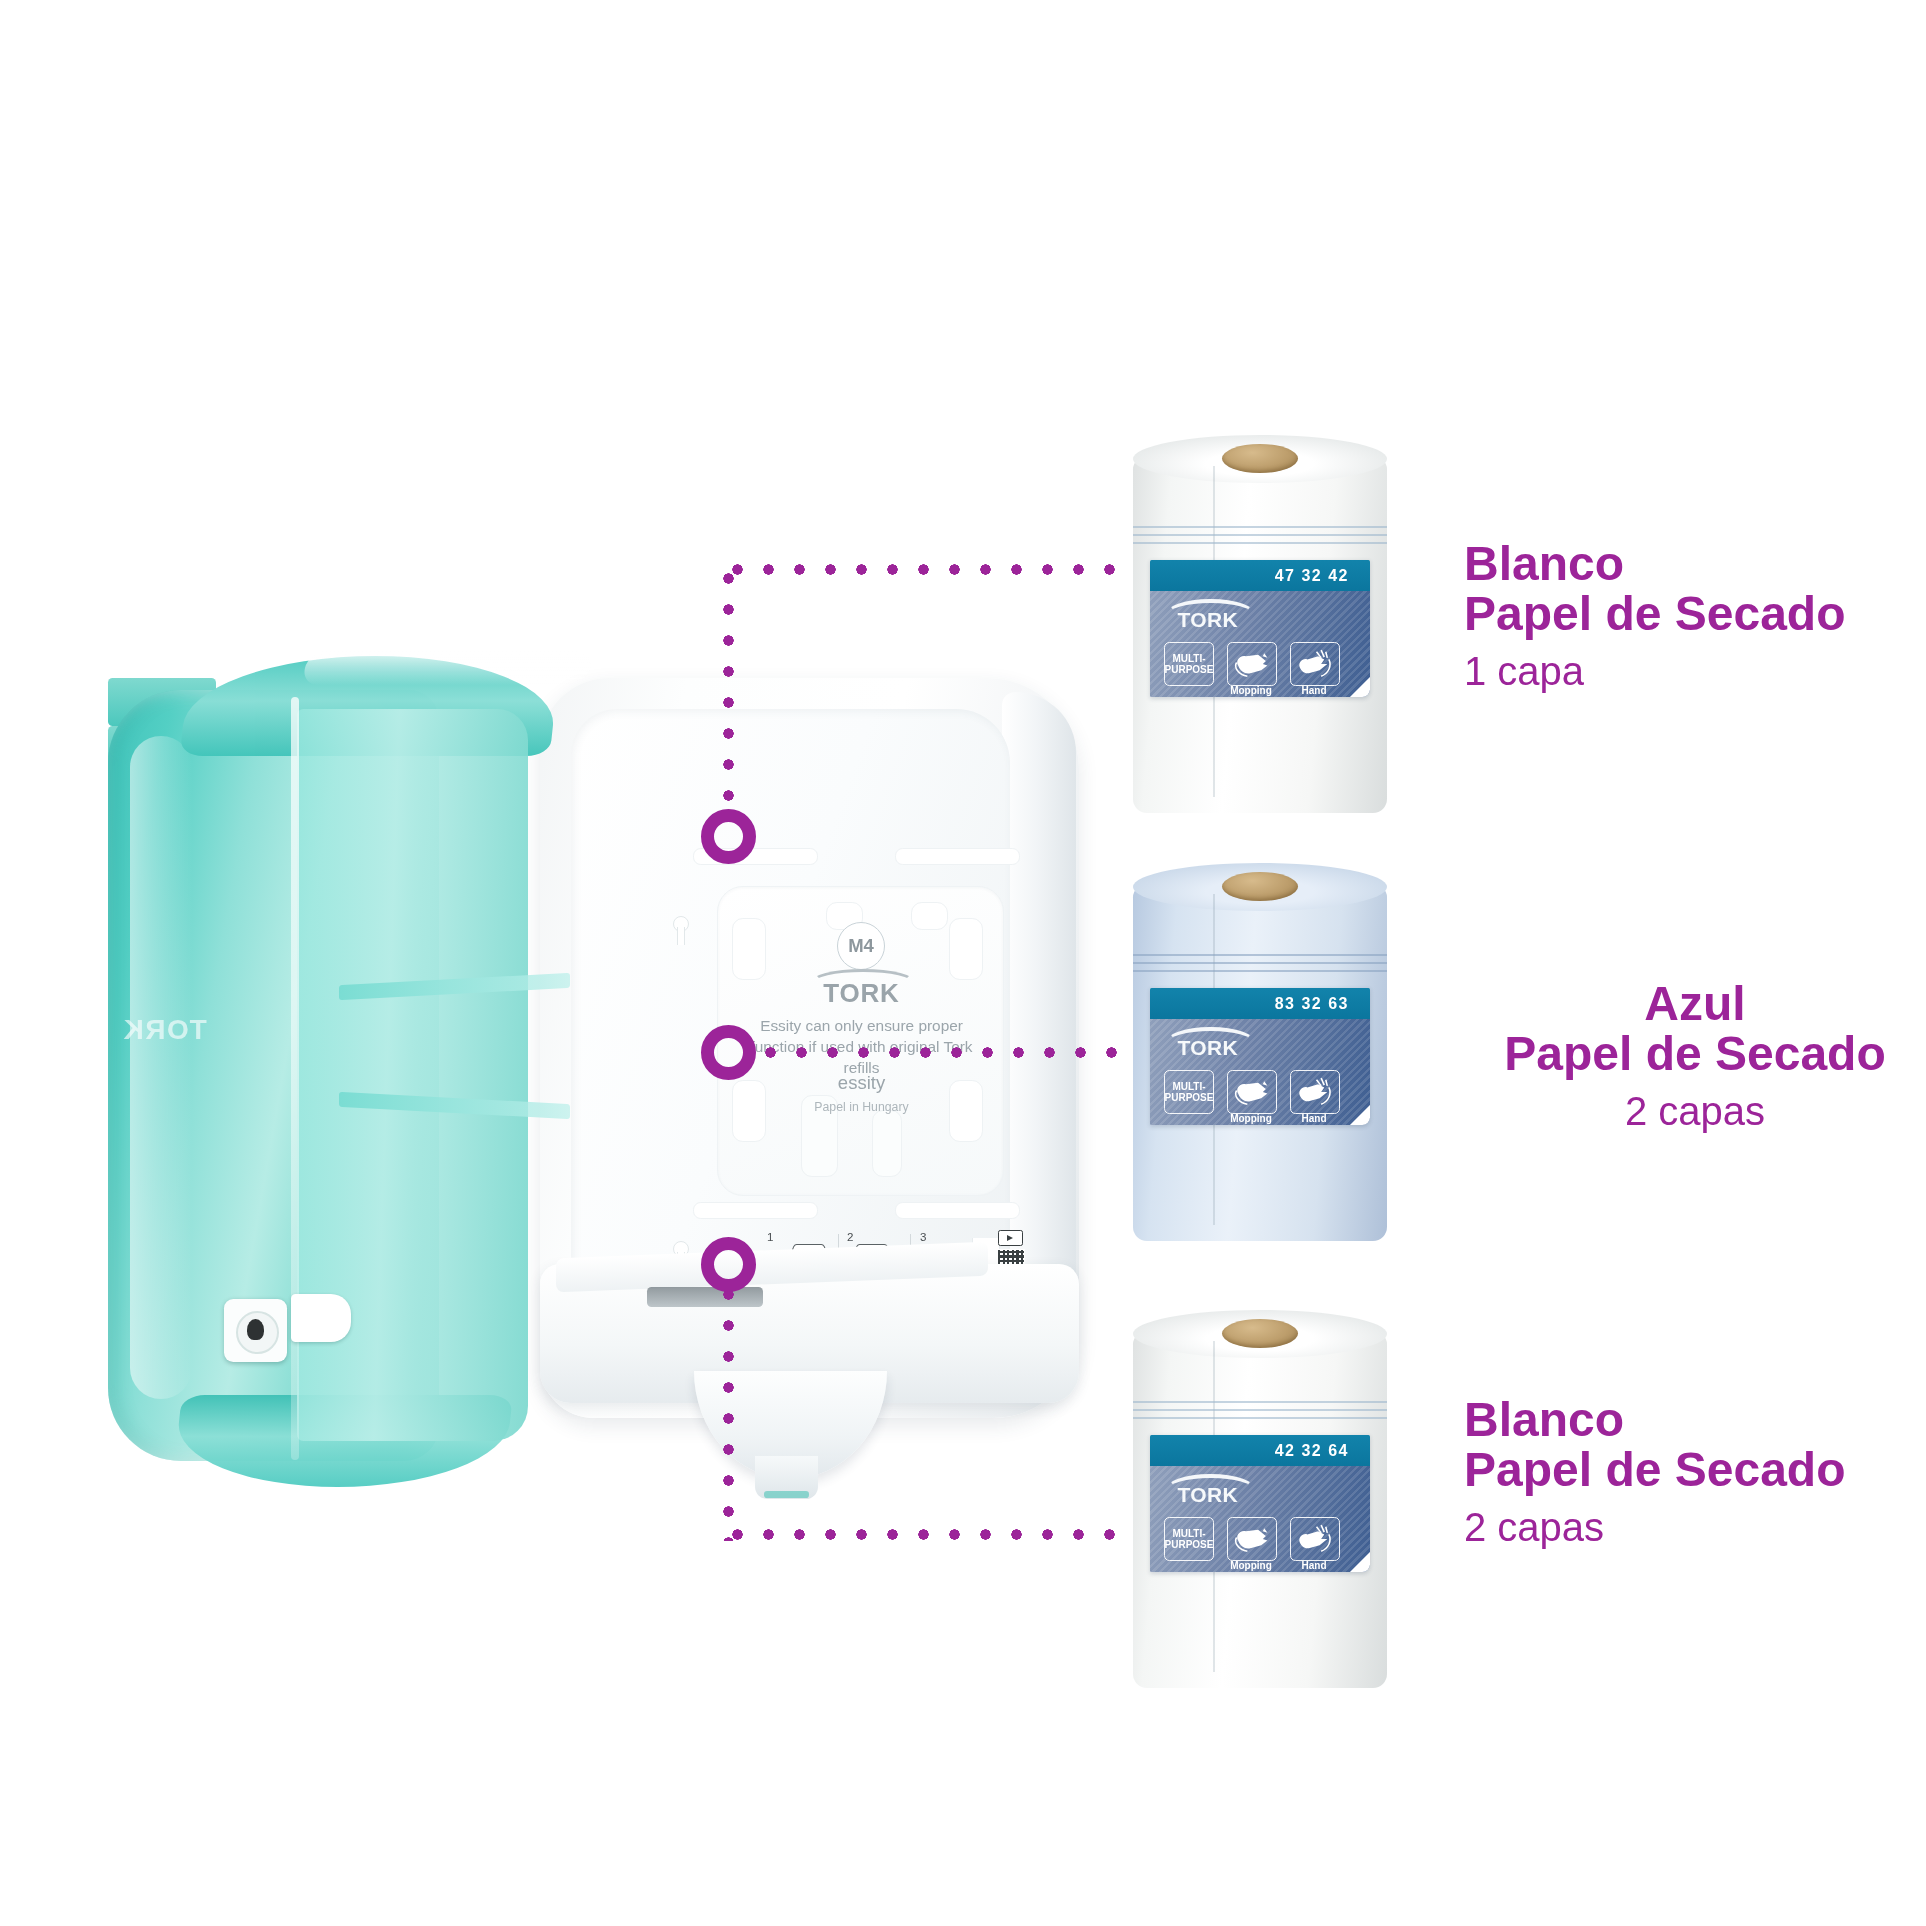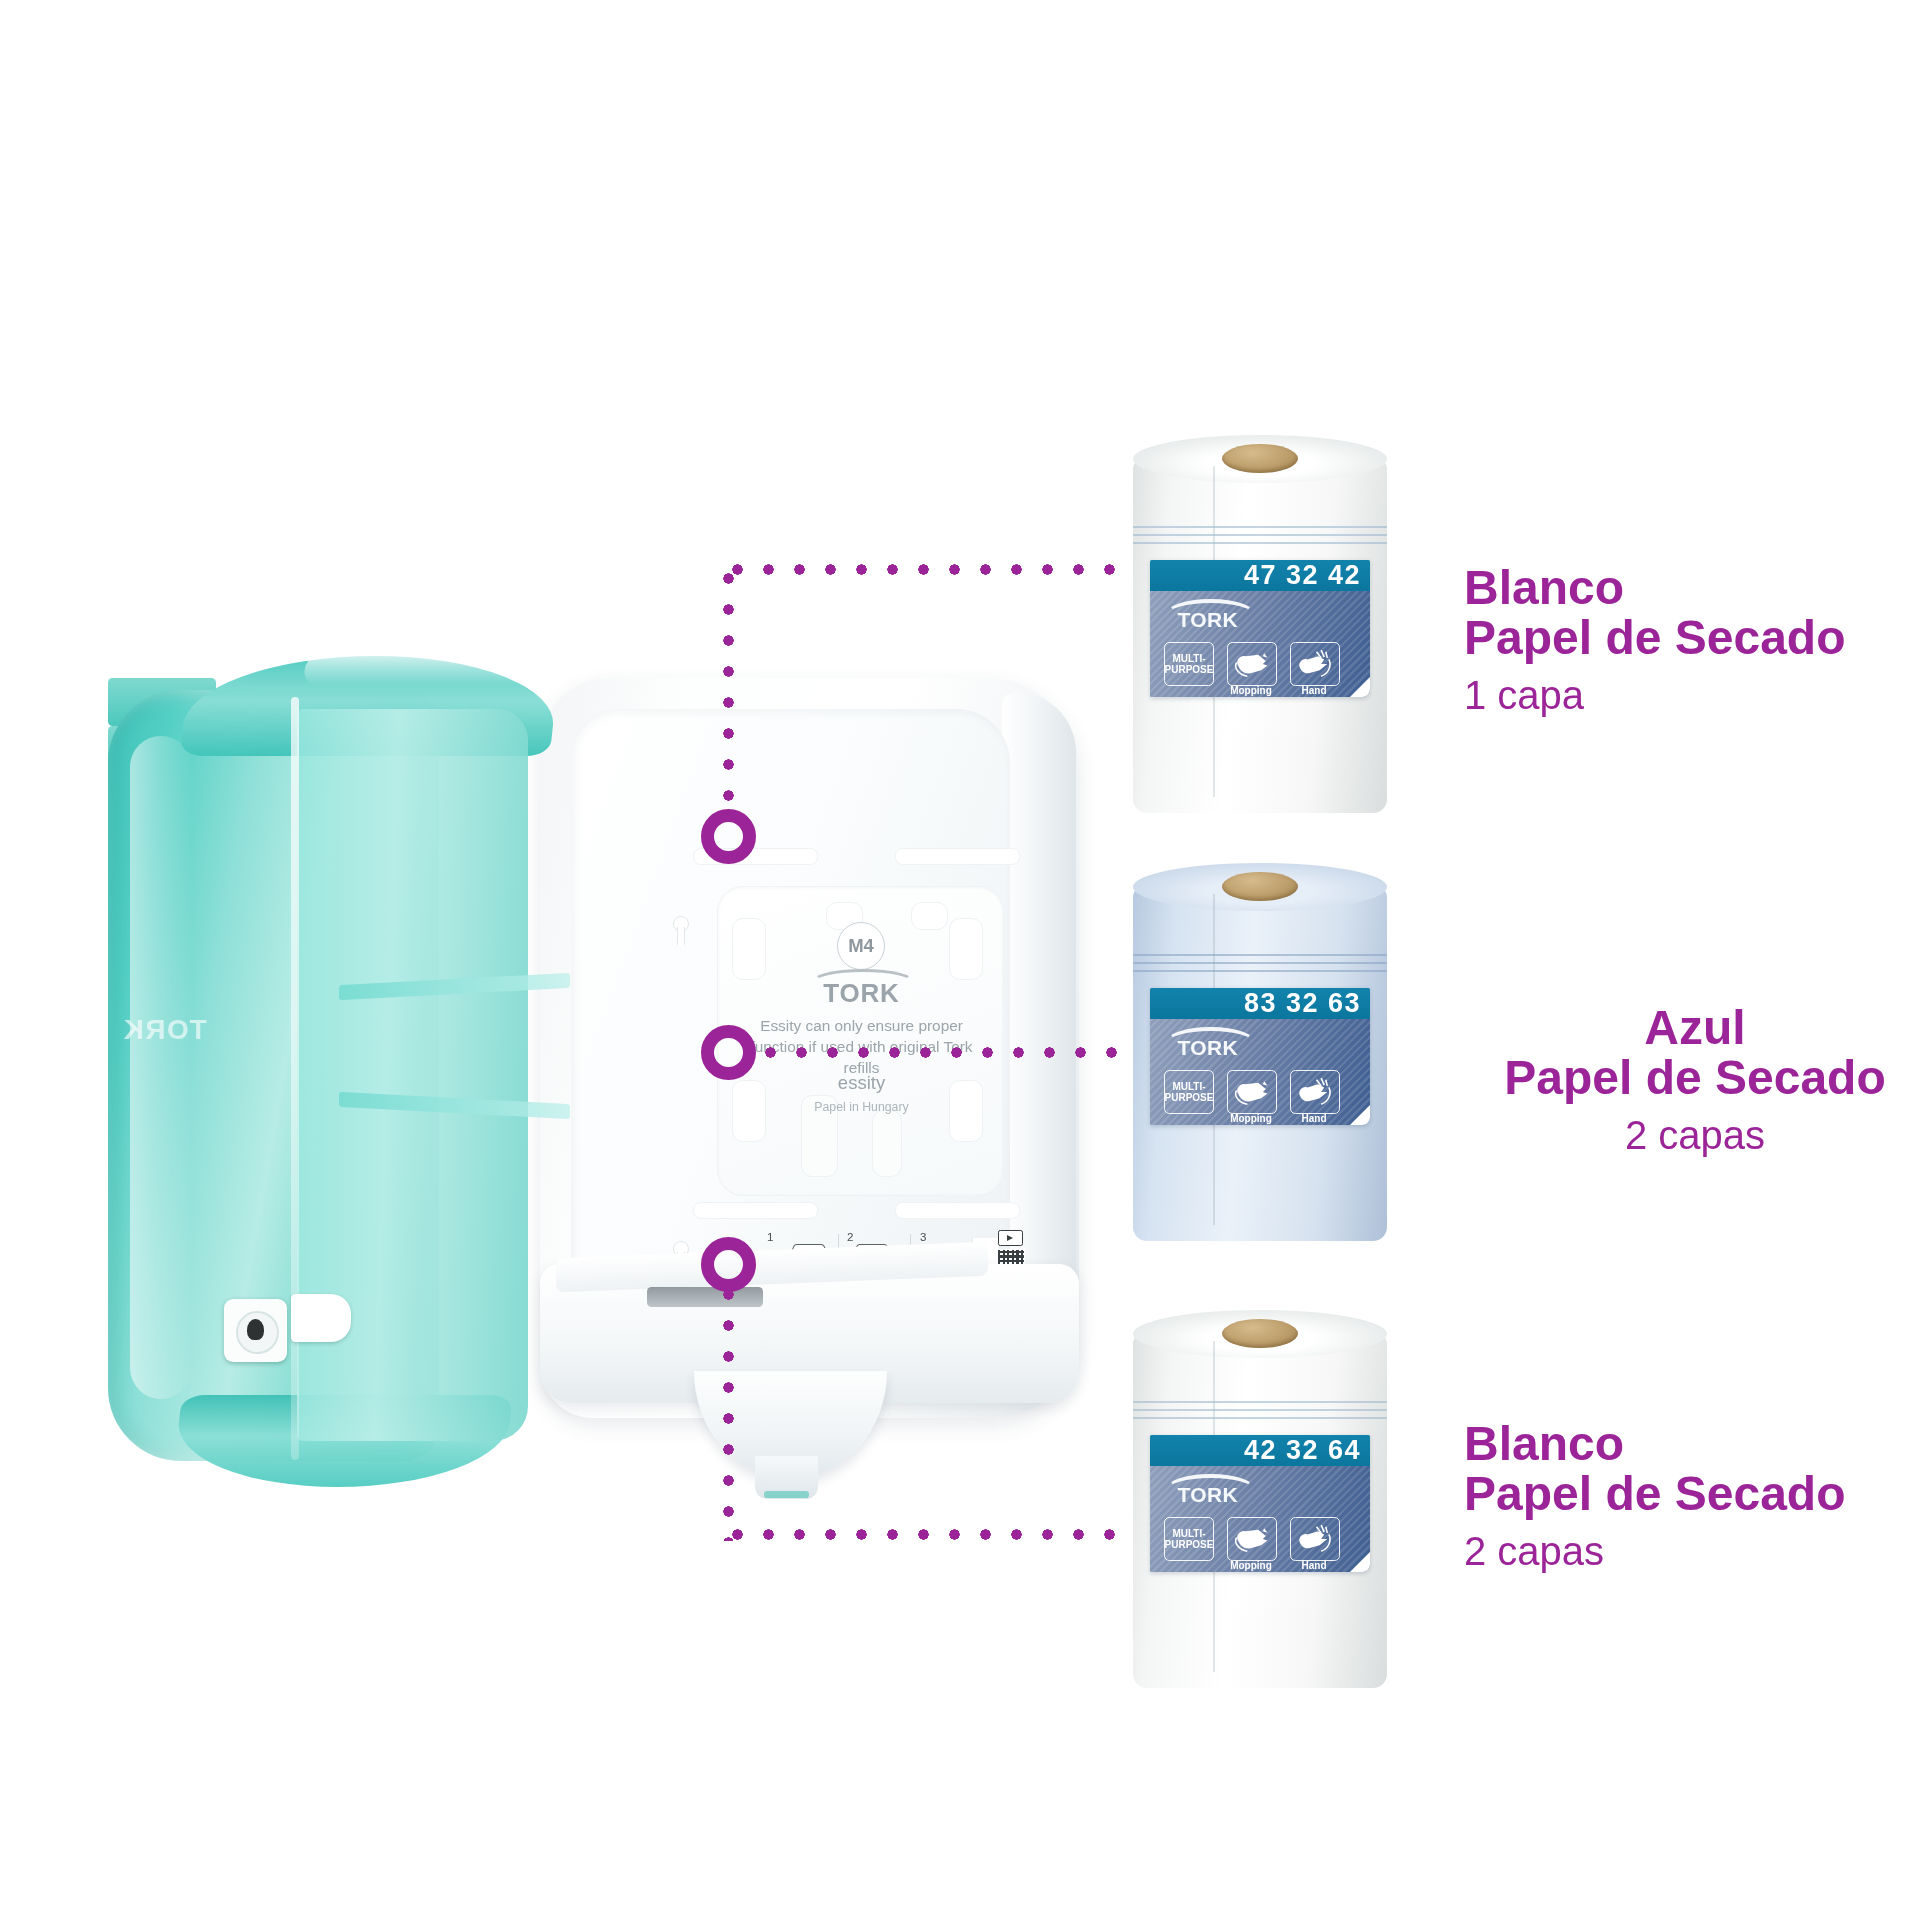--- a/index.html
+++ b/index.html
@@ -281,21 +281,21 @@
     position:absolute;left:17px;width:220px;height:137px;
     box-shadow:0 1.5px 4.6px rgba(30,50,80,.18);
     border-radius:1.5px 1.5px 7.7px 1.5px;overflow:hidden;
   }
   .label-bar{
     position:absolute;left:0;top:0;width:100%;height:31px;
     background:linear-gradient(180deg,#1283ab 0%,#0b769e 100%);
     display:flex;align-items:center;justify-content:flex-end;
   }
   .label-art{
-    color:#fff;font-size:27px;font-weight:bold;letter-spacing:1.5px;padding-right:9px;
+    color:#fff;font-size:16px;font-weight:bold;letter-spacing:1.5px;padding-right:21px;
   }
   .label-body{
     position:absolute;left:0;top:31px;width:100%;height:106px;
     background:
       repeating-linear-gradient(135deg, rgba(255,255,255,.12) 0 2.3px, rgba(255,255,255,0) 2.3px 5.4px),
       linear-gradient(100deg,#8f9fbb 0%,#6e82a8 42%,#3f5f92 100%);
   }
   .label-body:before{
     content:"";position:absolute;right:0;bottom:0;width:20px;height:20px;
     background:#fff;clip-path:polygon(100% 0,100% 100%,0 100%);
@@ -326,21 +326,21 @@
   }
   .il2{left:71px;}
   .il3{left:134px;}
   .multi-txt{
     font-size:10px;font-weight:bold;color:#fff;text-align:center;line-height:1.15;
   }
   .hand-svg{width:40px;height:34px;}
 
   
   .prod-text{position:absolute;left:1464px;width:462px;color:#9c2499;}
-  .prod-name{font-size:48px;font-weight:bold;line-height:1.04;margin-top:24px;}
+  .prod-name{font-size:48px;font-weight:bold;line-height:1.04;}
   .prod-type{font-size:48px;font-weight:bold;line-height:1.04;}
   .prod-ply{font-size:40px;font-weight:normal;line-height:1.2;margin-top:7.7px;}
 </style>
 </head>
 <body>
 
 <div id="stage">
 
 
   <div class="dispenser">

